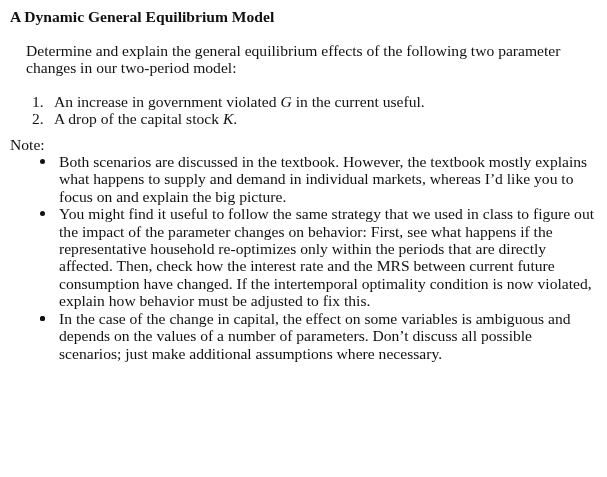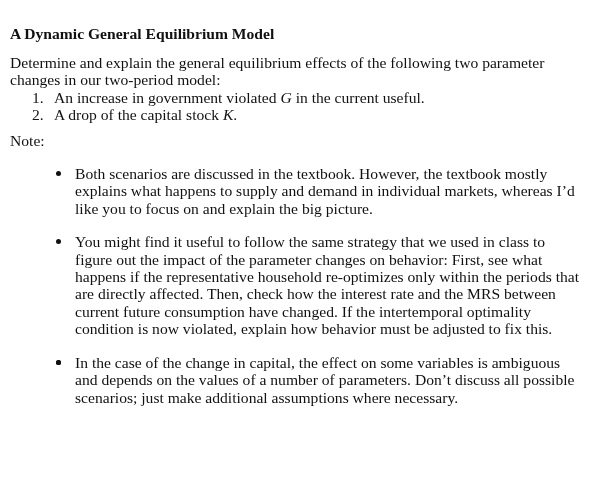--- a/index.html
+++ b/index.html
@@ -11,30 +11,30 @@
       width: 607px;
       height: 477px;
       overflow: hidden;
       font-family: "Liberation Serif", "DejaVu Serif", serif;
       color: #111111;
       font-size: 15.6px;
       line-height: 17.4px;
     }
     .page {
       position: relative;
-      padding: 25px 10px 0 10px;
+      padding: 8px 10px 0 10px;
     }
     .title {
       font-weight: bold;
       font-size: 15.6px;
       margin: 0 0 11px 0;
       line-height: 18px;
     }
     .intro {
-      margin: 0;
+      margin: 16px;
     }
     ol.changes {
       margin: 0;
       padding: 0 0 0 22px;
       list-style: none;
     }
     ol.changes li {
       position: relative;
       padding-left: 22px;
     }
@@ -47,21 +47,21 @@
       margin: 8px 0 0 0;
     }
     ul.notes {
       margin: 0;
       padding: 0 0 0 27px;
       list-style: none;
     }
     ul.notes li {
       position: relative;
       padding-left: 22px;
-      margin: 16px;
+      margin: 0;
     }
     ul.notes li .bullet {
       position: absolute;
       left: 0;
       top: 0;
       width: 10px;
       text-align: center;
       font-size: 14px;
     }
     ul.notes li .bullet::before {

